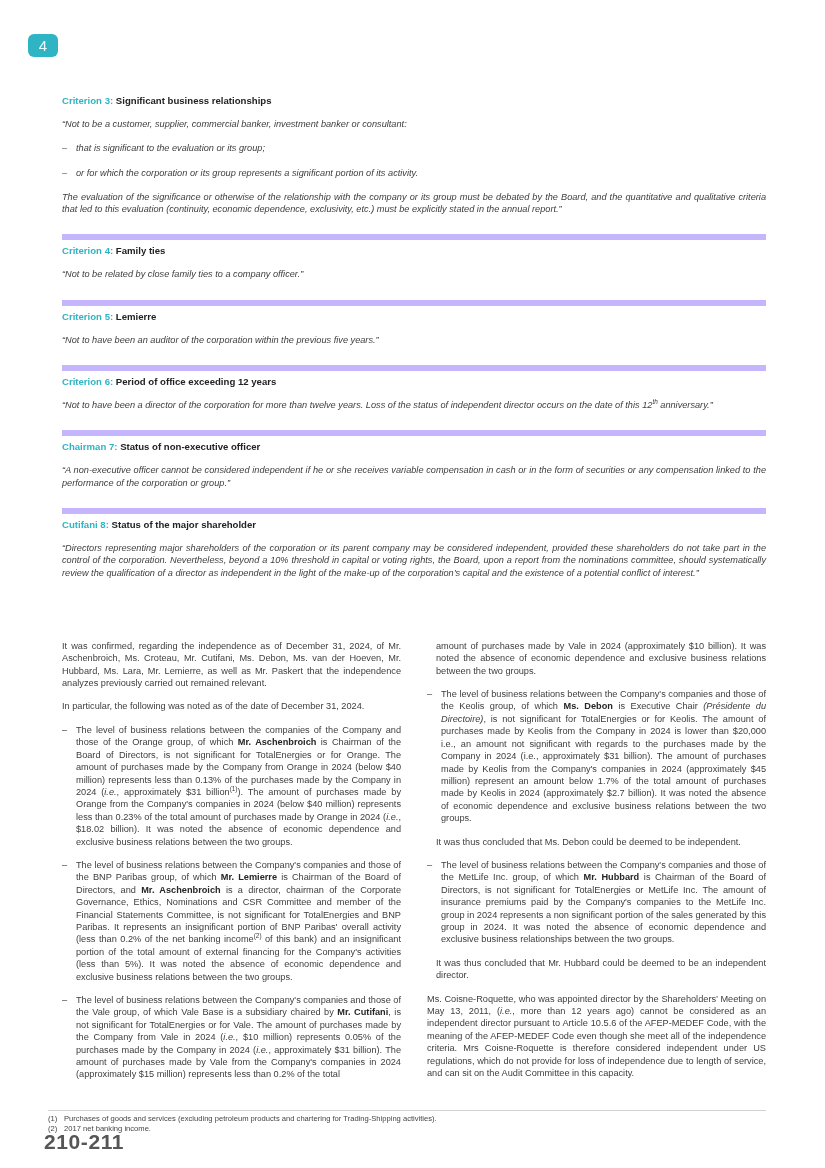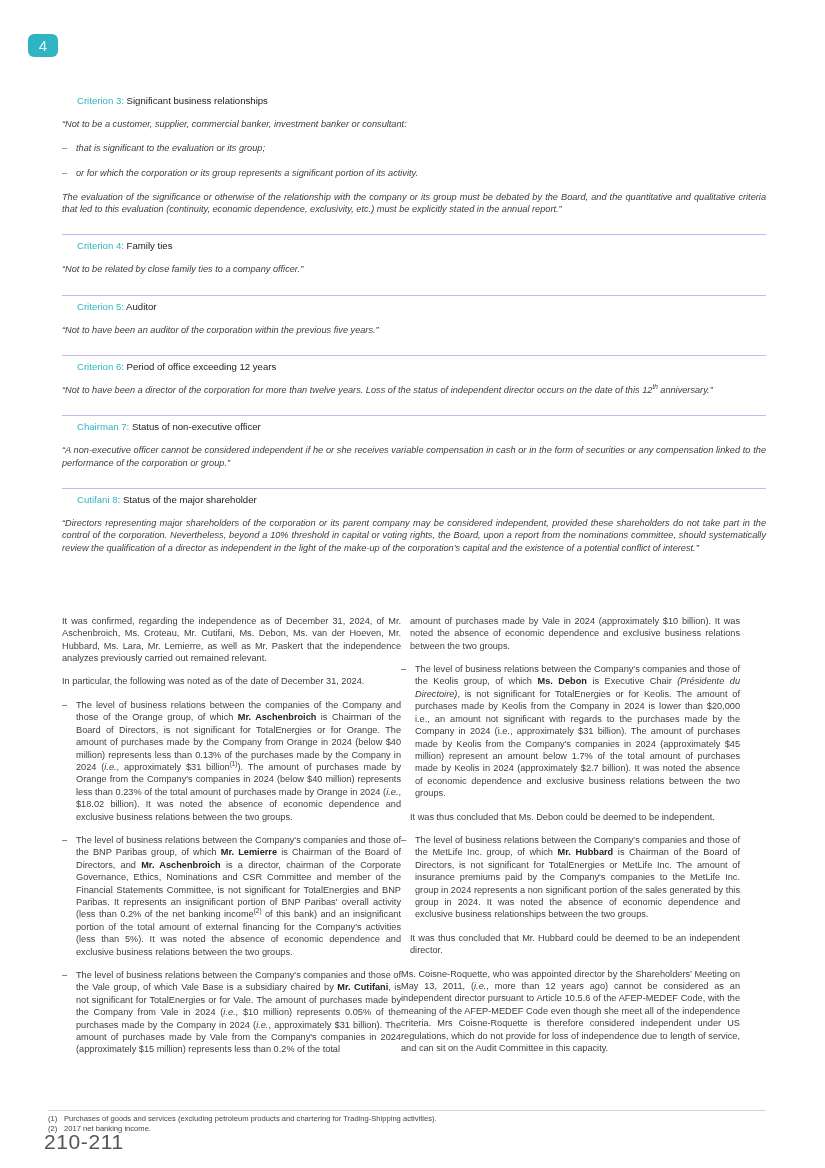--- a/index.html
+++ b/index.html
@@ -10,44 +10,44 @@
   }
   .badge {
     position:absolute; left:28px; top:34px; width:30px; height:23px;
     background:var(--accent); border-radius:6px; color:#eafcff;
     font-size:15px; line-height:23px; text-align:center;
   }
   .content { position:absolute; left:62px; top:90px; width:704px; }
 
   
   .criterion { padding:5px 0 7px 0; }
-  .criterion + .criterion { border-top:1px solid #c4b5fd; }
-  .crit-h { font-size:9.6px; font-weight:normal; color:#222222; margin-bottom:3px;margin-left:15px; }
+  .criterion + .criterion { border-top:6px solid #c4b5fd; }
+  .crit-h { font-size:9.6px; font-weight:bold; color:#222222; margin-bottom:3px; }
   .crit-label { color:var(--accent); }
   .q { font-style:italic; font-size:9.2px; line-height:12.3px; text-align:justify; margin:12px 0; color:#3d3d3d; }
   .qli { display:flex; }
   .qli .dash { width:14px; flex:0 0 14px; }
   .libody { flex:1; text-align:justify; }
 
   
-  .columns { display:flex; margin-top:42px; }
+  .columns { display:flex; gap:26px; margin-top:42px; }
   .col { width:339px; }
   .para { font-size:9.2px; line-height:12.4px; text-align:justify; margin-bottom:11px; color:#3d3d3d; }
   .para.bullet { display:flex; }
   .para .dash { width:14px; flex:0 0 14px; }
   .bbody { flex:1; text-align:justify; }
   .para.indent { padding-left:9px; }
   sup { font-size:6.4px; vertical-align:super; line-height:0; }
   b { color:#262626; }
 
   
   .footnotes { position:absolute; left:48px; top:1110px; width:718px; border-top:1px solid #d2d2d2; padding-top:3px; }
   .fn { font-size:7.6px; line-height:9.8px; color:#454545; display:flex; }
   .fnm { width:16px; flex:0 0 16px; }
-  .pageno { position:absolute; left:44px; top:1130px; font-size:21px; font-weight:400; color:#565656; letter-spacing:0.6px; }
+  .pageno { position:absolute; left:44px; top:1130px; font-size:21px; font-weight:700; color:#565656; letter-spacing:0.6px; }
 </style>
 </head>
 <body>
 
 <div class="page">
   <div class="badge">4</div>
 
   <div class="content">
     <div class="criteria">
         <section class="criterion">
@@ -61,21 +61,21 @@
             <span class="dash">–</span>
             <span class="libody">or for which the corporation or its group represents a significant portion of its activity.</span>
           </div>
           <div class="q qp">The evaluation of the significance or otherwise of the relationship with the company or its group must be debated by the Board, and the quantitative and qualitative criteria that led to this evaluation (continuity, economic dependence, exclusivity, etc.) must be explicitly stated in the annual report.”</div>
         </section>
         <section class="criterion">
           <div class="crit-h"><span class="crit-label">Criterion 4: </span><span>Family ties</span></div>
           <div class="q qp">“Not to be related by close family ties to a company officer.”</div>
         </section>
         <section class="criterion">
-          <div class="crit-h"><span class="crit-label">Criterion 5: </span><span>Auditor</span></div>
+          <div class="crit-h"><span class="crit-label">Criterion 5: </span><span>Lemierre</span></div>
           <div class="q qp">“Not to have been an auditor of the corporation within the previous five years.”</div>
         </section>
         <section class="criterion">
           <div class="crit-h"><span class="crit-label">Criterion 6: </span><span>Period of office exceeding 12 years</span></div>
           <div class="q qp">“Not to have been a director of the corporation for more than twelve years. Loss of the status of independent director occurs on the date of this 12<sup>th</sup> anniversary.”</div>
         </section>
         <section class="criterion">
           <div class="crit-h"><span class="crit-label">Chairman 7: </span><span>Status of non-executive officer</span></div>
           <div class="q qp">“A non-executive officer cannot be considered independent if he or she receives variable compensation in cash or in the form of securities or any compensation linked to the performance of the corporation or group.”</div>
         </section>

